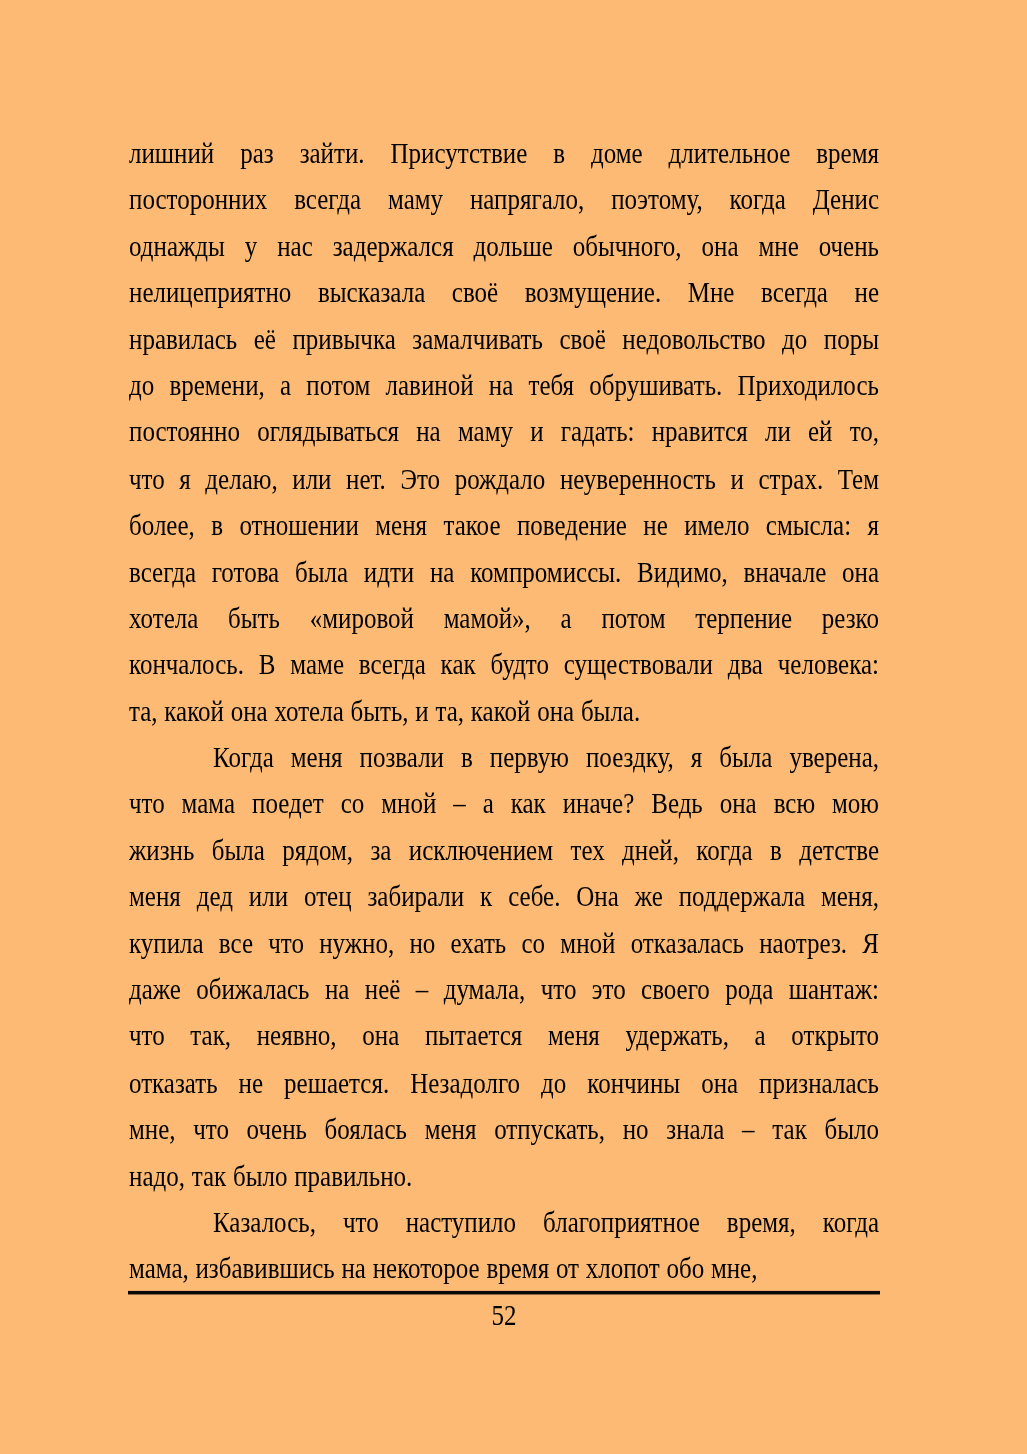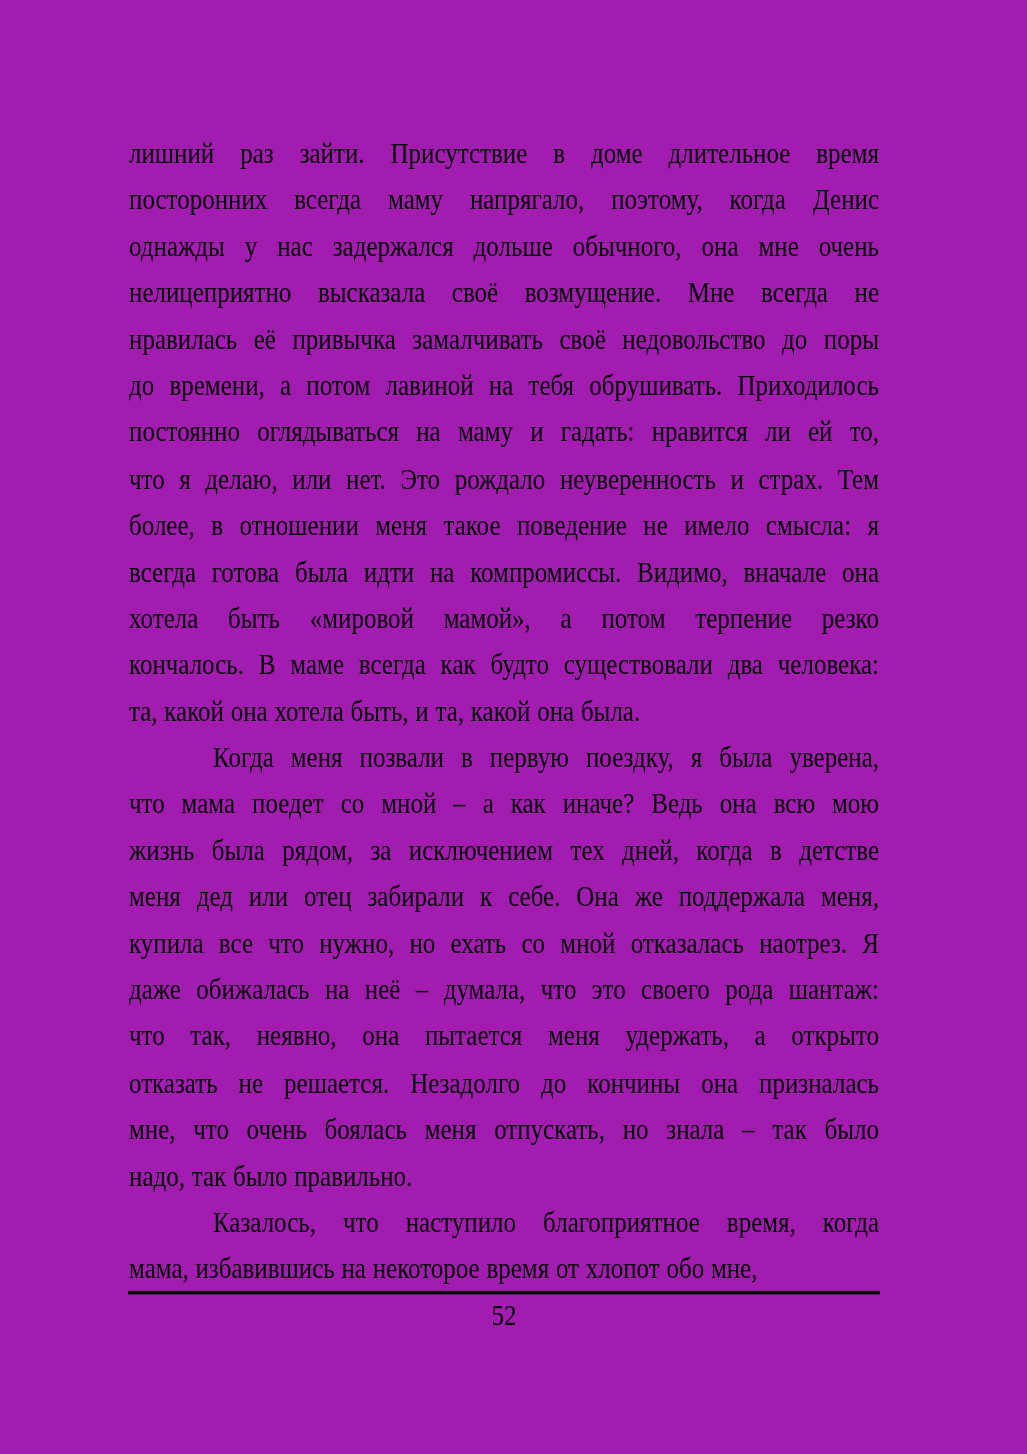--- a/index.html
+++ b/index.html
@@ -11,21 +11,21 @@
     height: 1454px;
     background: #ffffff;
     position: relative;
     overflow: hidden;
     font-family: "Liberation Serif", "DejaVu Serif", serif;
     color: #000000;
   }
   .page {
     position: absolute;
     inset: 0;
-    background: #a21caf;
+    background: #fdba74;
   }
   
   .scale-wrap {
     position: absolute;
     left: 0;
     top: 0;
     width: 1027px;
     height: 1233px;
     transform: scaleY(1.18);
     transform-origin: top left;

